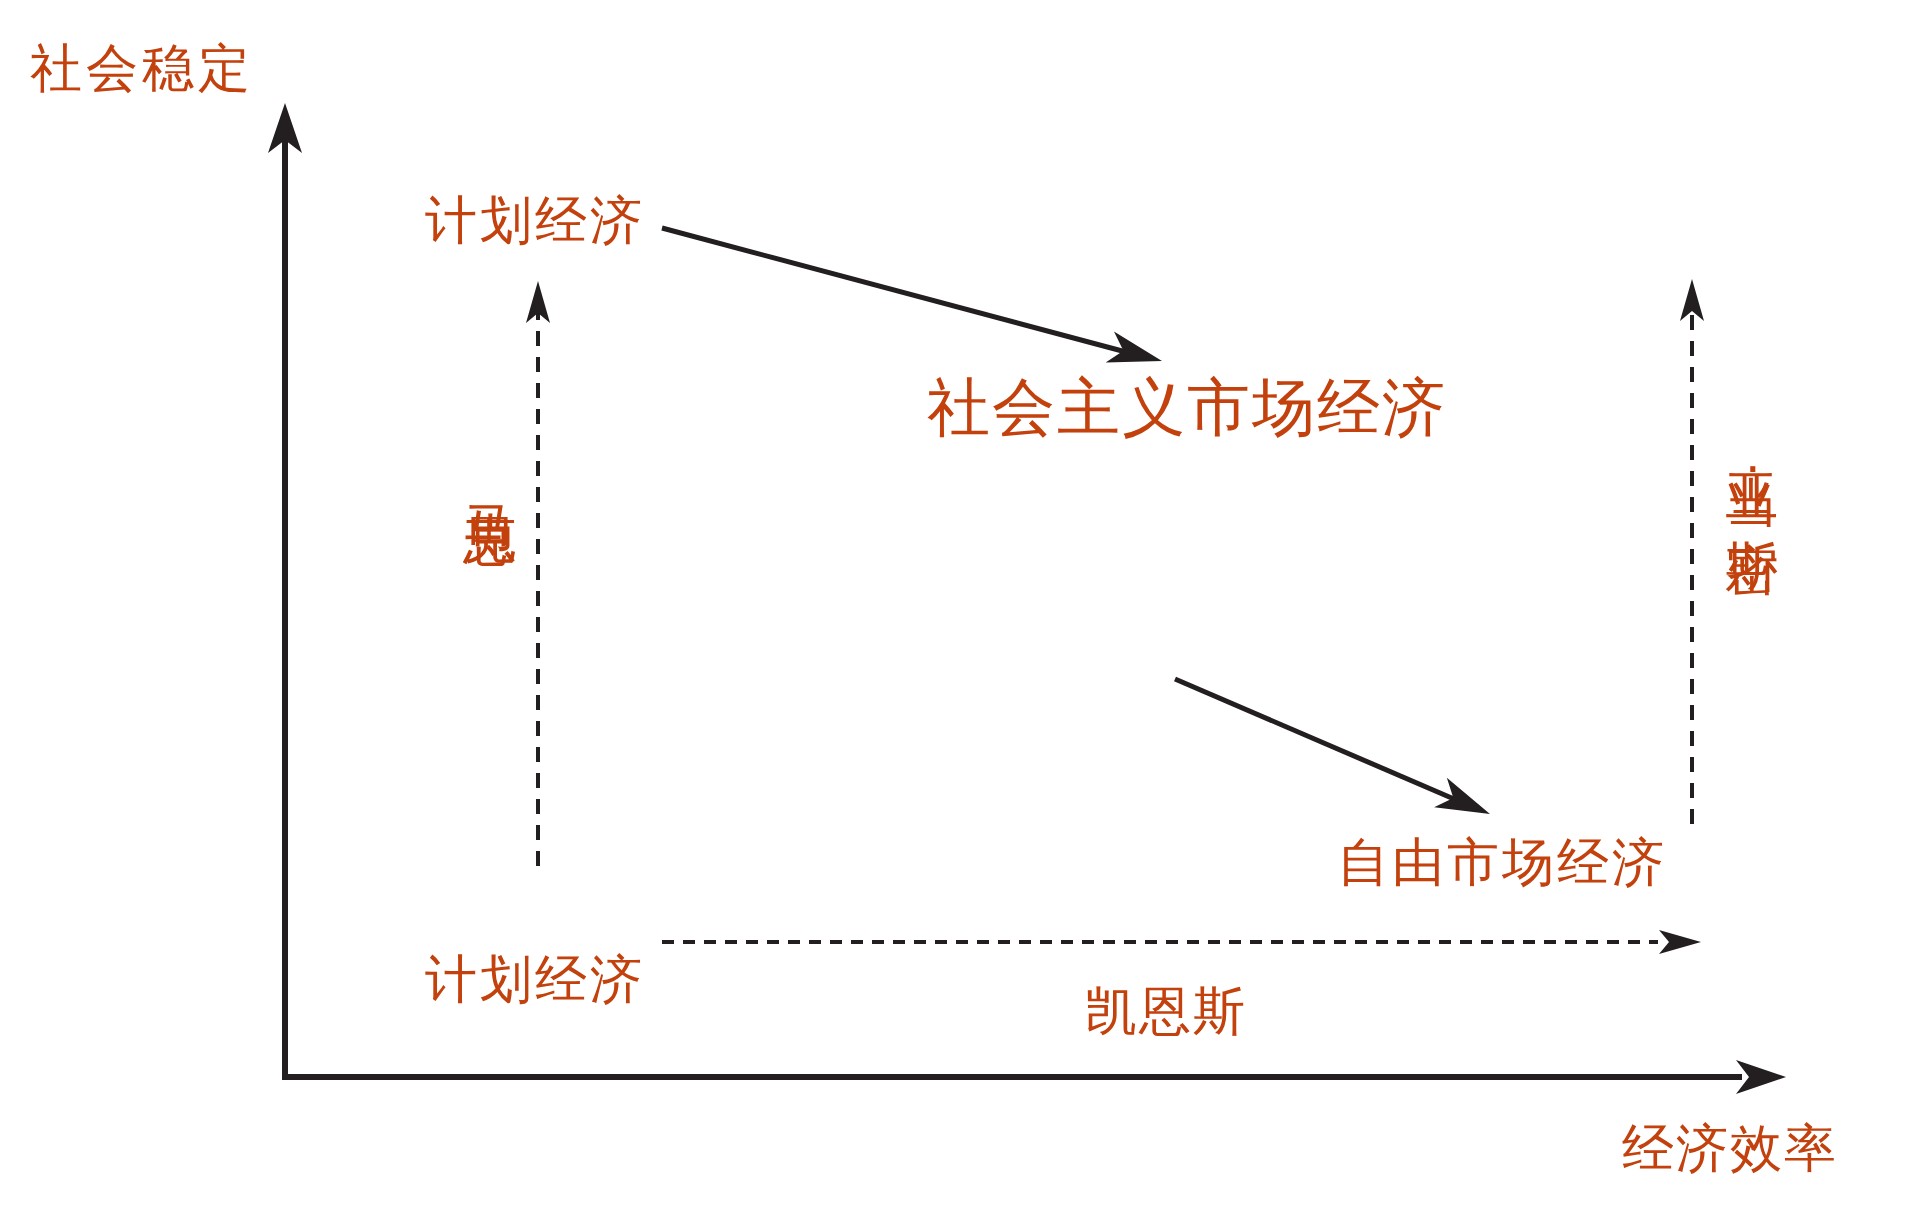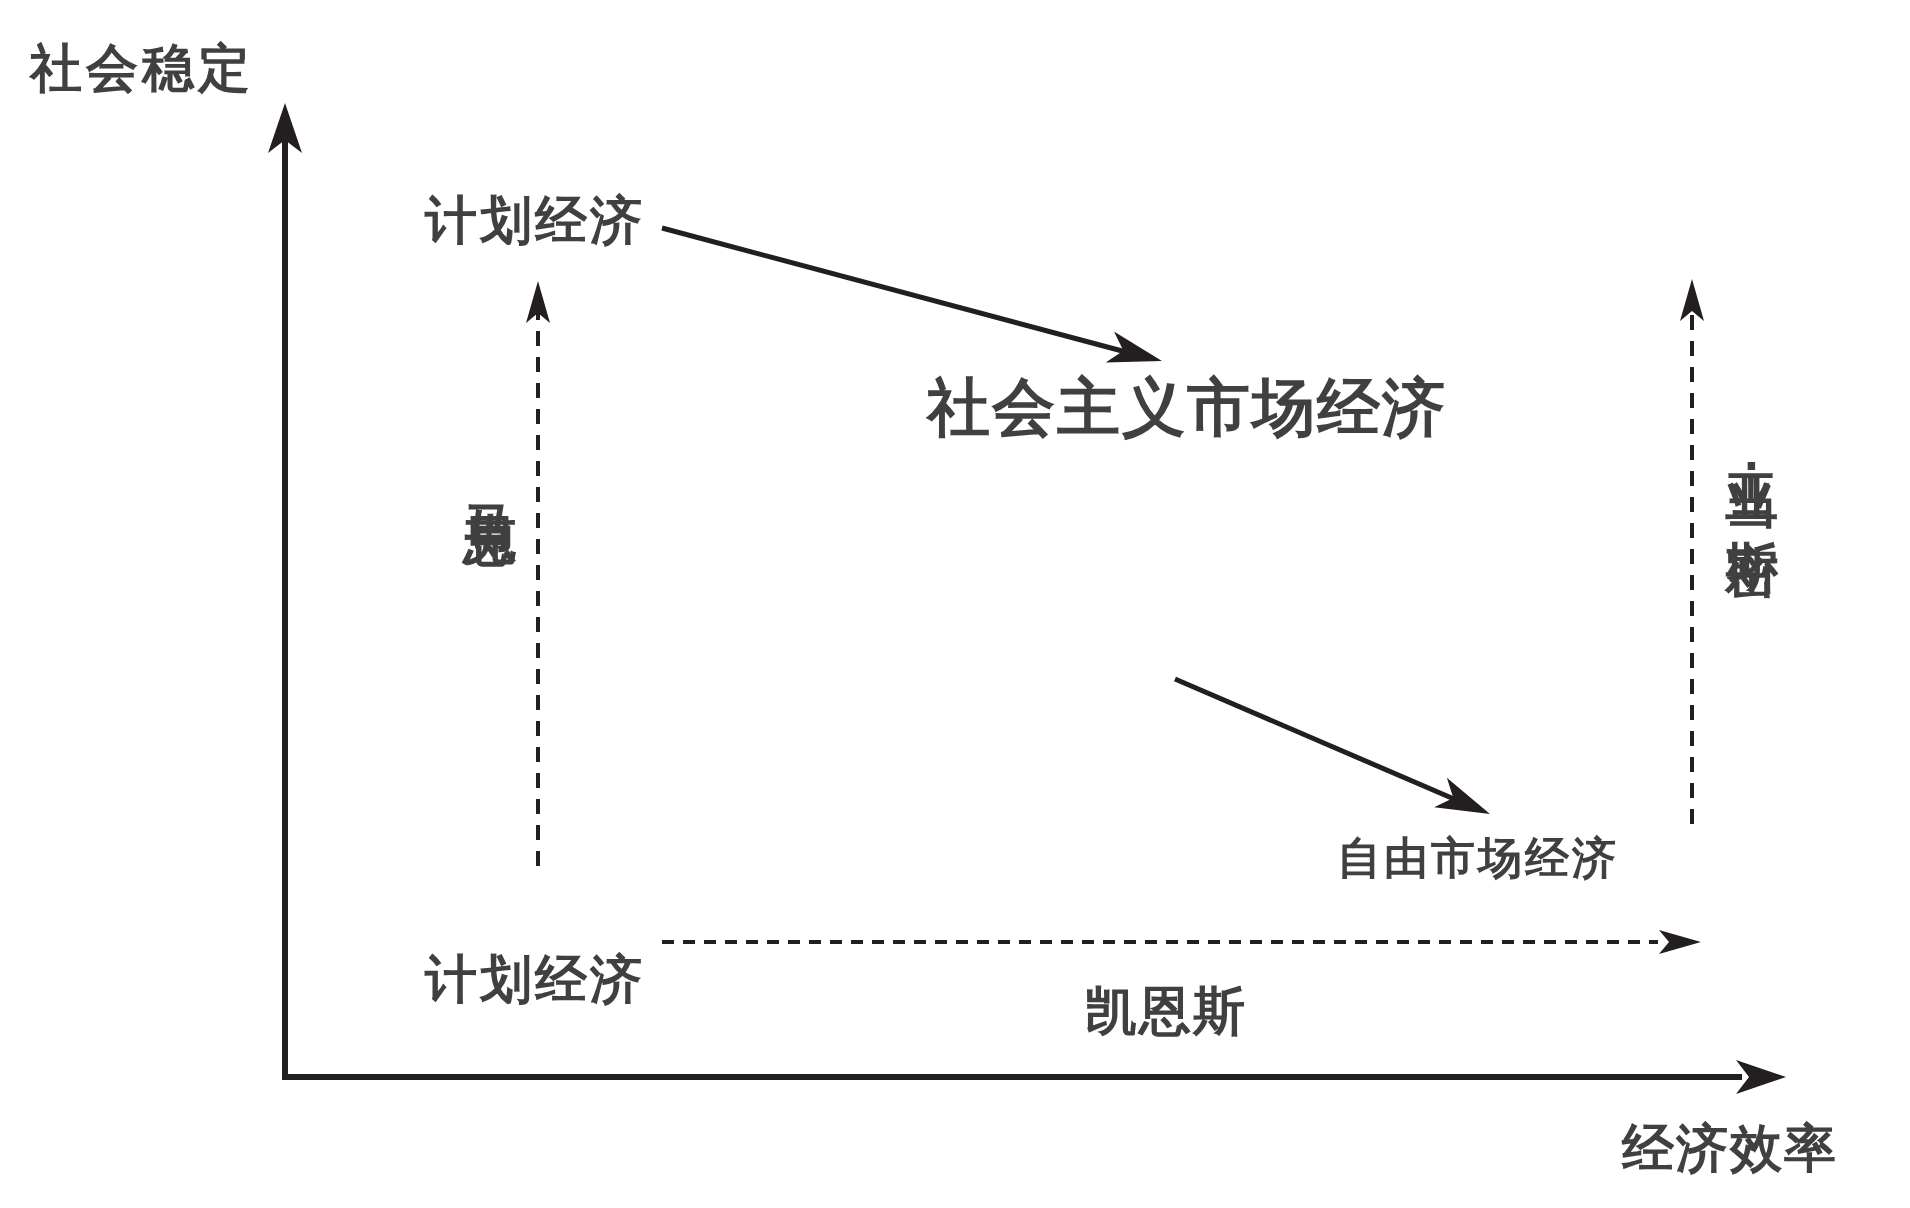--- a/index.html
+++ b/index.html
@@ -18,22 +18,22 @@
   }
   .canvas svg {
     position: absolute;
     left: 0;
     top: 0;
   }
   .label {
     position: absolute;
     white-space: nowrap;
     line-height: 1.08;
-    color: #404040;
-    font-weight: 700;
+    color: #c2410c;
+    font-weight: 400;
   }
   .label.vertical {
     writing-mode: vertical-rl;
     text-orientation: upright;
   }
 </style>
 </head>
 <body>
 
 <div class="canvas">
@@ -79,21 +79,21 @@
   <div class="label" style="left:30px; top:40px; font-size:52px; letter-spacing:4px;">社会稳定</div>
 
   <div class="label" style="left:1622px; top:1120px; font-size:52px; letter-spacing:2px;">经济效率</div>
 
   <div class="label" style="left:425px; top:192px; font-size:52px; letter-spacing:3px;">计划经济</div>
 
 
   <div class="label" style="left:927px; top:373px; font-size:63px; letter-spacing:2px;">社会主义市场经济</div>
 
 
-  <div class="label" style="left:1337px; top:834px; font-size:44px; letter-spacing:3px;">自由市场经济</div>
+  <div class="label" style="left:1337px; top:834px; font-size:52px; letter-spacing:3px;">自由市场经济</div>
 
 
   <div class="label" style="left:425px; top:951px; font-size:52px; letter-spacing:3px;">计划经济</div>
 
   <div class="label vertical" style="left:462px; top:464px; font-size:53px; letter-spacing:5px;">马克思</div>
 
   <div class="label vertical" style="left:1724px; top:432px; font-size:53px; letter-spacing:2px;">亚当·斯密</div>
 
   <div class="label" style="left:1085px; top:976px; font-size:52px; letter-spacing:2px;margin-top:7px;">凯恩斯</div>
 

